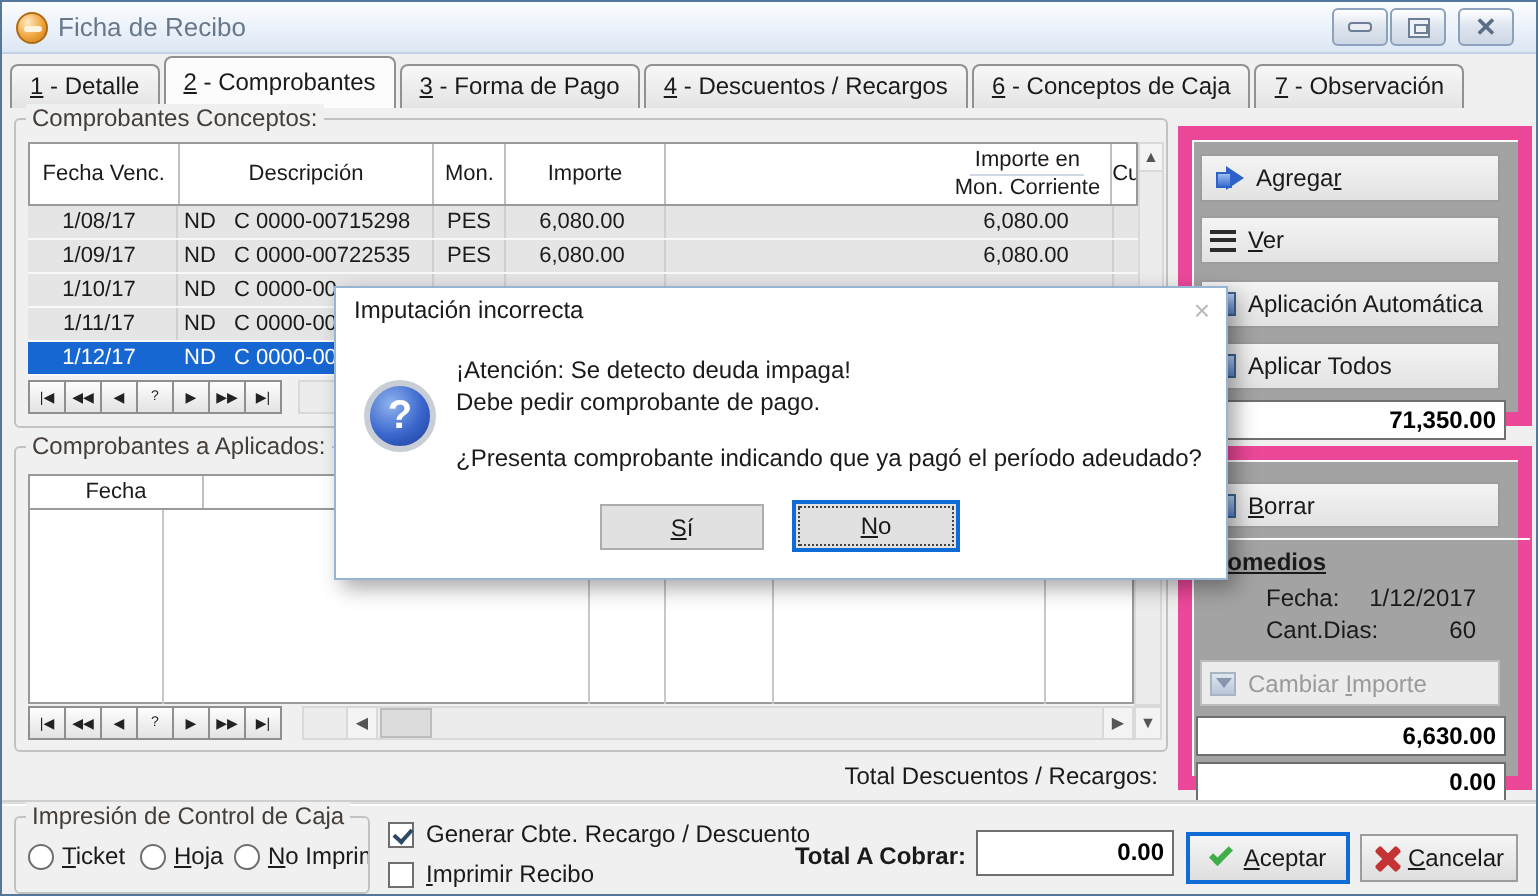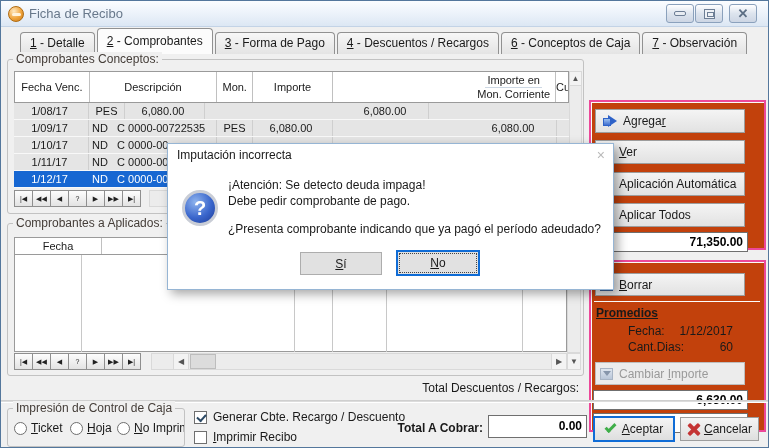--- a/index.html
+++ b/index.html
@@ -19,21 +19,21 @@
     background:#fff3dd;border-radius:2px;}
   .title-text{left:28px;top:5px;font-size:13px;color:#68788b;}
   .winbtn{top:3px;width:28px;height:19px;border:1px solid #8ba1bc;border-radius:3px;
     background:linear-gradient(#ffffff,#dde4ee 50%,#cdd6e4);display:flex;align-items:center;justify-content:center;}
   .wb-min-glyph{width:12px;height:5px;border:1px solid #6d7e95;border-radius:2px;background:#e8ecf2;}
   .wb-max-glyph{width:11px;height:10px;border:1px solid #6d7e95;background:#eef1f6;position:relative;}
   .wb-max-glyph:after{content:"";position:absolute;left:2px;top:2px;width:5px;height:3px;border:1px solid #6d7e95;}
   .wb-close-glyph{color:#5c6e84;font-size:13px;font-weight:bold;line-height:13px;}
 
   
-  .tabbar{left:4px;top:27px;width:649px;height:26px;display:flex;align-items:flex-end;margin-left:15px;}
+  .tabbar{left:4px;top:27px;width:649px;height:26px;display:flex;align-items:flex-end;}
   .tab{height:22px;padding:3px 9px 2px 9px;font-size:12px;color:#1a1a1a;white-space:nowrap;
     border:1px solid #919191;border-bottom:none;border-radius:4px 4px 0 0;margin-right:2px;
     background:linear-gradient(#f7f7f7,#e4e4e4);}
   .tab.active{height:26px;background:#fcfcfc;padding-top:5px;}
 
   
   .groupbox{border:1px solid #c2c2c2;border-radius:3px;background:#f0f0f0;}
   .gb-label{font-size:12px;color:#443d38;background:#f0f0f0;padding:0 3px;white-space:nowrap;}
 
   
@@ -53,21 +53,21 @@
 
   .navbar{display:flex;}
   .nav-btn{width:19px;height:17px;border:1px solid #8f8f8f;background:linear-gradient(#fdfdfd,#e3e3e3);
     font-size:7px;color:#222;display:flex;align-items:center;justify-content:center;padding:0;margin-right:-1px;}
   .scroll-track{background:#ececec;border:1px solid #d9d9d9;}
   .scroll-btn{background:#f3f3f3;border:1px solid #d9d9d9;color:#555;font-size:8px;
     display:flex;align-items:center;justify-content:center;}
   .scroll-thumb{background:#dcdcdc;border:1px solid #bdbdbd;}
 
   
-  .rpanel{border:2px solid #ec4899;background:#c2410c;box-shadow:inset 1px 1px 0 #fbfbfb;margin-top:37px;}
+  .rpanel{border:7px solid #ec4899;background:#a3a3a3;box-shadow:inset 1px 1px 0 #fbfbfb;}
   .btn{display:flex;align-items:center;gap:6px;padding:0 0 0 4px;font-size:12px;color:#1a1a1a;
     background:linear-gradient(#f4f4f4,#e2e2e2);border:1px solid #9d9d9d;}
   .btn.disabled{color:#9a9a9a;background:#ececec;border-color:#bdbdbd;}
   .field{background:#ffffff;border:1px solid #6f6f6f;font-size:12px;font-weight:bold;color:#000;
     text-align:right;padding:2px 4px 0 0;}
   .icon-arrow-right{width:0;height:0;border-top:6px solid transparent;border-bottom:6px solid transparent;
     border-left:9px solid #2e62c8;position:relative;}
   .icon-arrow-right:before{content:"";position:absolute;left:-14px;top:-3px;width:6px;height:6px;
     background:linear-gradient(#9cc0f0,#3f6fd0);border:1px solid #2e62c8;}
   .icon-list{width:13px;height:11px;display:flex;flex-direction:column;justify-content:space-between;}
@@ -153,20 +153,21 @@
         <span>Mon. Corriente</span>
     </div>
     <div class="gh-cell c7" style="justify-content:flex-start;">Cu</div>
   </div>
 
   <div class="abs scroll-track" style="left:568px;top:70px;width:13px;height:117px;"></div>
   <div class="abs scroll-btn" style="left:568px;top:70px;width:13px;height:15px;">▲</div>
 
   <div class="abs grid-row" style="left:13px;top:102px;width:555px;height:17px;">
     <div class="gr-cell ra c1">1/08/17</div>
+    <div class="gr-cell la c2">ND   C 0000-00715298</div>
     <div class="gr-cell ca c3">PES</div>
     <div class="gr-cell ra c4">6,080.00</div>
     <div class="gr-cell la c5"></div>
     <div class="gr-cell ra c6">6,080.00</div>
     <div class="gr-cell c7"></div>
   </div>
   <div class="abs grid-row" style="left:13px;top:119px;width:555px;height:17px;">
     <div class="gr-cell ra c1">1/09/17</div>
     <div class="gr-cell la c2">ND   C 0000-00722535</div>
     <div class="gr-cell ca c3">PES</div>

